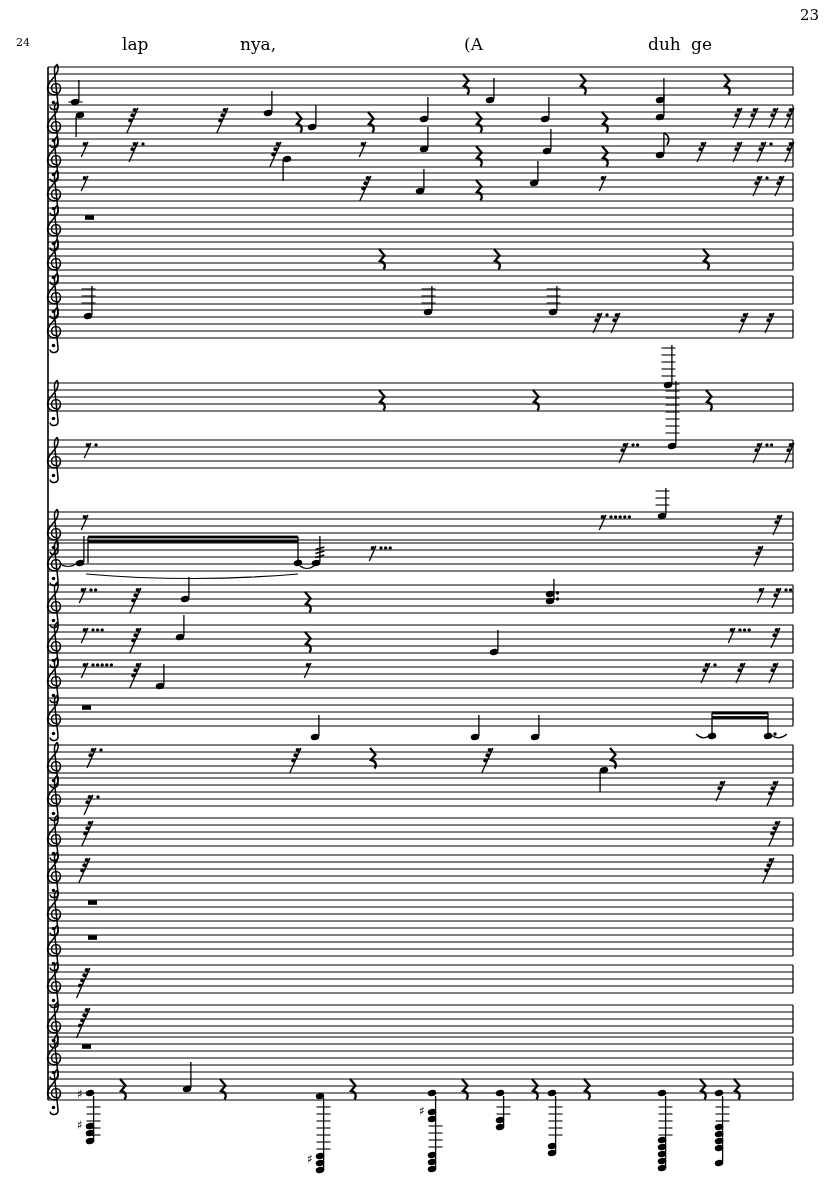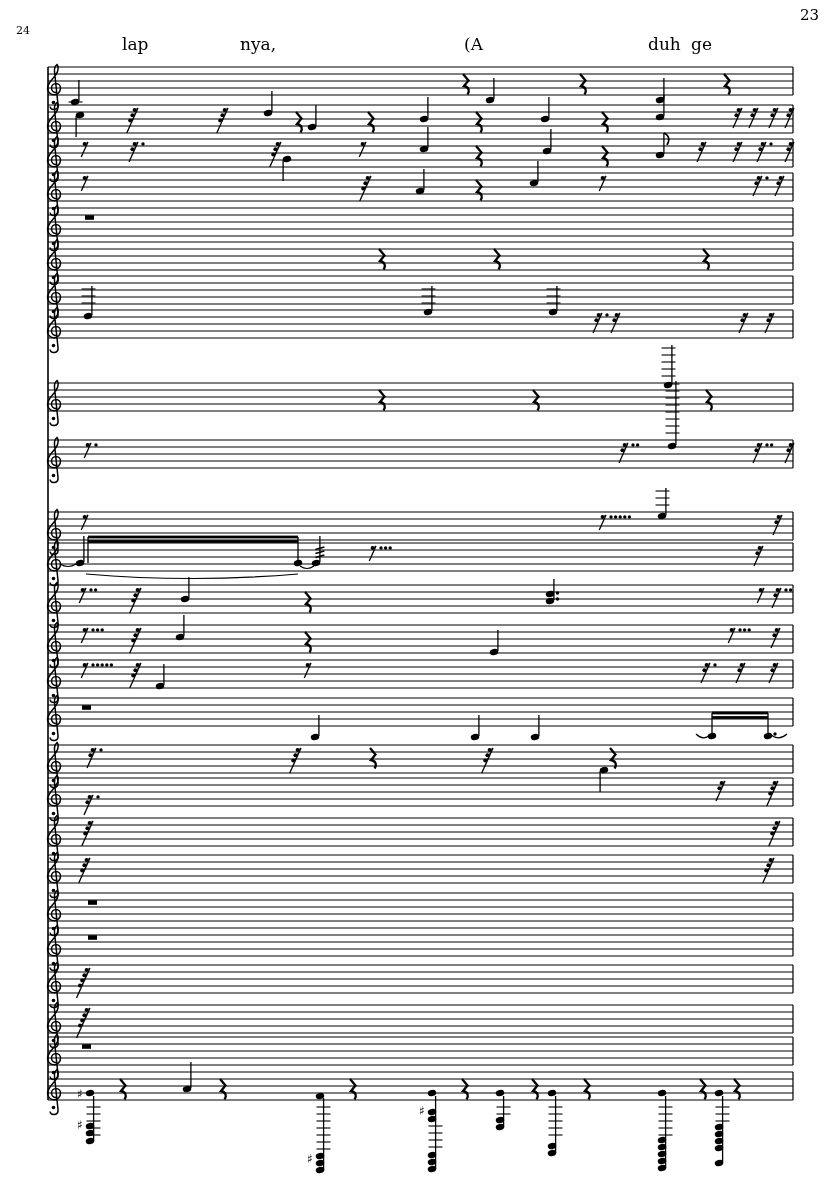--- a/index.html
+++ b/index.html
@@ -1,19 +1,19 @@
 <!DOCTYPE html>
 <html><head>
 <meta charset="utf-8">
 <style>
   html,body{margin:0;padding:0;background:#fff;}
   #page{position:relative;width:835px;height:1181px;background:#ffffff;overflow:hidden;
         font-family:"DejaVu Serif", serif;color:#000;}
   #page-number{position:absolute;top:6px;left:800px;font-size:15px;}
-  #measure-number{position:absolute;top:24px;left:16px;font-size:11px;}
+  #measure-number{position:absolute;top:36px;left:16px;font-size:11px;}
   #score-svg{position:absolute;top:0;left:0;}
   .lyric{font-family:"DejaVu Serif", serif;}
 </style>
 </head>
 <body>
 
 <div id="page">
   <div id="page-number">23</div>
   <div id="measure-number">24</div>
   <svg id="score-svg" width="835" height="1181" viewBox="0 0 835 1181" xmlns="http://www.w3.org/2000/svg">

